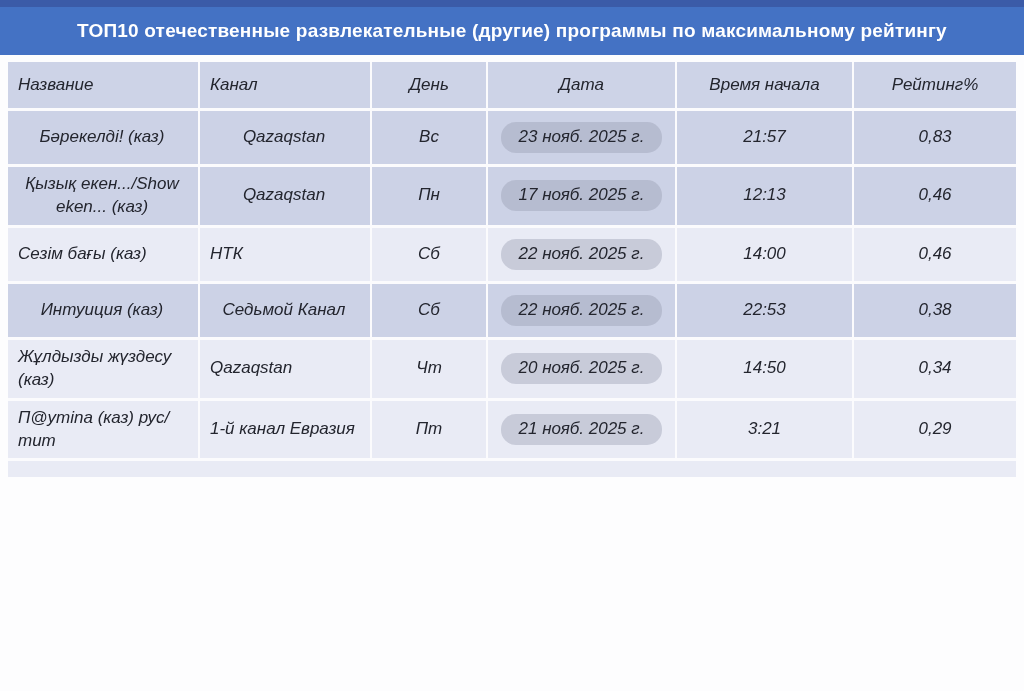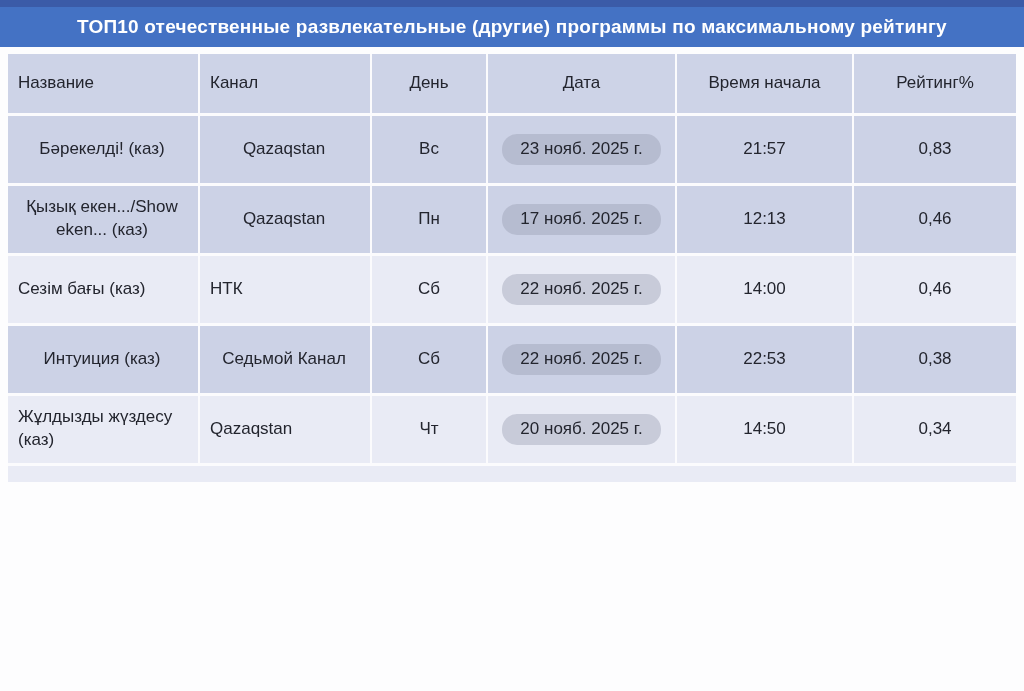--- a/index.html
+++ b/index.html
@@ -18,44 +18,44 @@
     margin: 0; padding: 0;
   }
   body {
     width: 1024px; height: 691px; overflow: hidden;
     background: #fdfdfe;
     font-family: "Liberation Sans", "DejaVu Sans", sans-serif;
     color: var(--text);
   }
   .title-top { height: 7px; background: var(--title-bar-edge); }
   .title-bar {
-    height: 40px; background: var(--title-bar); color: var(--title-text);
+    height: 48px; background: var(--title-bar); color: var(--title-text);
     display: flex; align-items: center; justify-content: center;
     font-size: 19px; font-weight: bold; letter-spacing: .2px;
   }
-  .table-wrap { margin: 7px 8px 0 8px; }
+  .table-wrap { margin: 7px 8px 0 8px; font-style: italic; }
   table {
     width: 100%; border-collapse: separate; border-spacing: 0;
     font-size: 17px; line-height: 1.35; table-layout: fixed;
   }
   th, td {
     border-right: 2px solid var(--separator);
     border-bottom: 3px solid var(--separator);
     vertical-align: middle;
   }
   th:last-child, td:last-child { border-right: none; }
   th {
     background: var(--header-row-bg);
     font-weight: normal; height: 49px; text-align: center; padding: 4px 6px;
   }
   td { height: 51px; }
   tr.light td { background: var(--row-light); }
   tr.dark td  { background: var(--row-dark); text-align: center; }
   .c-name, .c-channel { text-align: left; padding: 6px 12px 6px 10px; }
-  .c-day, .c-date, .c-time, .c-rating { text-align: center; padding: 18px 6px; margin-left: 36px; }
+  .c-day, .c-date, .c-time, .c-rating { text-align: center; padding: 11px 6px; margin-left: 36px; }
   th.c-name, th.c-channel { text-align: left; }
   .pill {
     display: inline-block;
     background: var(--date-pill);
     border-radius: 15px;
     padding: 4px 18px;
     white-space: nowrap;
   }
   tr.partial td { height: 16px; border: none; }
 </style>
@@ -119,18 +119,26 @@
         <td class="c-rating">0,38</td>
       </tr>
       <tr class="light">
         <td class="c-name">Жұлдызды жүздесу (каз)</td>
         <td class="c-channel">Qazaqstan</td>
         <td class="c-day">Чт</td>
         <td class="c-date"><span class="pill">20 нояб. 2025 г.</span></td>
         <td class="c-time">14:50</td>
         <td class="c-rating">0,34</td>
       </tr>
+      <tr class="light">
+        <td class="c-name">П@утina (каз) рус/тит</td>
+        <td class="c-channel">1-й канал Евразия</td>
+        <td class="c-day">Пт</td>
+        <td class="c-date"><span class="pill">21 нояб. 2025 г.</span></td>
+        <td class="c-time">3:21</td>
+        <td class="c-rating">0,29</td>
+      </tr>
       <tr class="light partial">
         <td colspan="6"></td>
       </tr>
     </tbody>
   </table>
 </div>
 
 </body></html>

